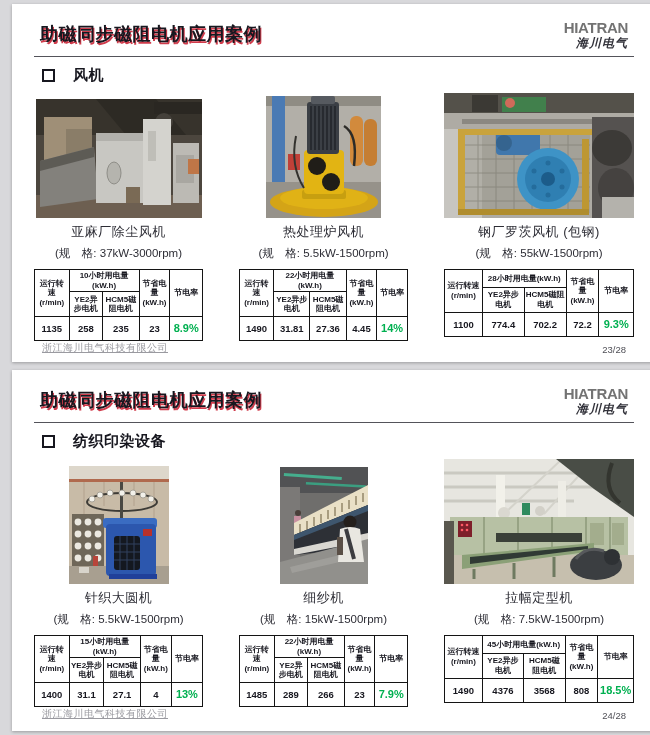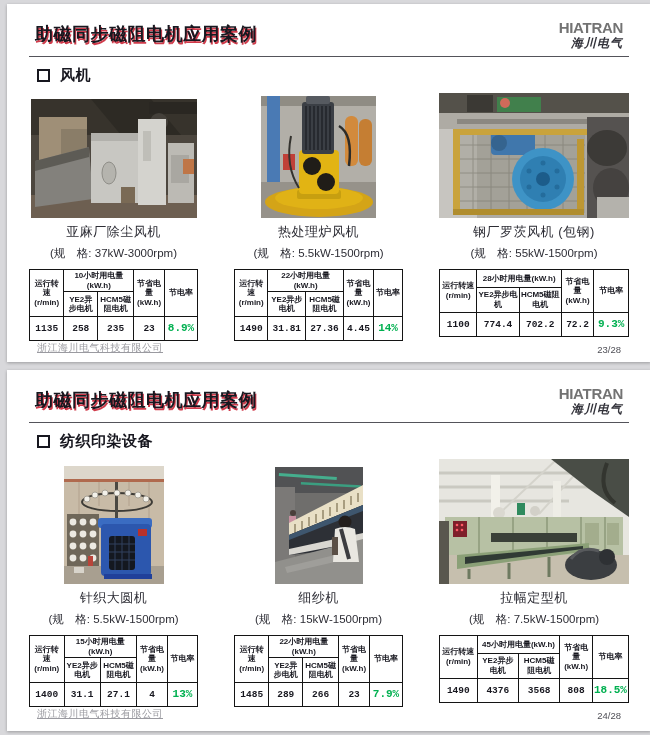--- a/index.html
+++ b/index.html
@@ -2,21 +2,21 @@
 <html><head>
 <meta charset="utf-8">
 <style>
   html,body{margin:0;padding:0;}
   body{
     width:650px;height:735px;
     background:#d8d8db;
     font-family:"Liberation Sans","DejaVu Sans",sans-serif;
     -webkit-font-smoothing:antialiased;
   }
-  .page{padding:4px 7px;box-sizing:border-box;}
+  .page{padding:4px 12px;box-sizing:border-box;}
   .slide{
     background:#ffffff;
     width:644px;height:358px;
     box-sizing:border-box;
     padding:10px 22px 8px 22px;
     box-shadow:0 1px 3px rgba(0,0,0,.28);
     display:flex;flex-direction:column;
     position:relative;
   }
   .slide.second{height:361px;margin-top:8px;}
@@ -24,40 +24,40 @@
   .title{
     font-size:18px;font-weight:700;color:#17171f;
     letter-spacing:.5px;margin-top:8px;
     text-shadow:1px 1.5px 0 rgba(196,10,30,.8);
   }
   .logo{text-align:right;line-height:1;margin-top:6px;}
   .logo-brand{color:#737373;font-size:15px;font-weight:800;letter-spacing:-.3px;}
   .logo-sub{color:#33333b;font-size:12px;font-weight:700;letter-spacing:1px;margin-top:2px;font-style:italic;}
   .rule{border-bottom:1.5px solid #53535a;margin-top:7px;}
   .section{
-    display:flex;align-items:center;gap:10px;
+    display:flex;align-items:center;gap:18px;
     margin:9px 0 0 8px;
     font-size:15px;font-weight:700;color:#17171f;letter-spacing:.5px;
   }
   .sq{width:9px;height:9px;border:2.2px solid #17171f;display:inline-block;flex:0 0 auto;}
   .cases{display:flex;margin-top:7px;gap:36px;}
   .case{width:33.33%;display:flex;flex-direction:column;align-items:center;}
   .photo{height:126px;display:flex;align-items:flex-end;justify-content:center;}
   .photo svg{display:block;}
   .cap{font-size:13px;color:#2d2d35;margin-top:5px;font-weight:500;letter-spacing:.5px;}
   .spec{font-size:11.5px;color:#2d2d35;margin-top:5px;}
   .etable{border-collapse:collapse;margin-top:8px;table-layout:fixed;}
   .etable td{
     border:1px solid #141414;text-align:center;vertical-align:middle;
     font-weight:700;color:#17171f;padding:1px 1px;
     font-size:8px;line-height:1.2;overflow:hidden;
   }
   .etable tr.hr1 td{height:15px;}
   .etable tr.hr2 td{height:22px;}
-  .etable tr.dr td{height:21px;font-family:Liberation Mono, monospace;}
+  .etable tr.dr td{height:21px;}
   .etable td.num{font-size:9.5px;}
   .etable td.rate{color:#00b050;font-size:11px;font-weight:700;}
   .w1{width:40px;} .w2{width:45px;} .w3{width:34px;} .w4{width:36px;}
   .foot{display:flex;justify-content:space-between;align-items:flex-end;margin-top:auto;padding:0 8px 2px 8px;}
   .company{font-size:10px;color:#9a9aa0;letter-spacing:.5px;text-decoration:underline;}
   .pageno{font-size:9.5px;color:#4f4f56;}
 </style>
 </head>
 <body>
 

